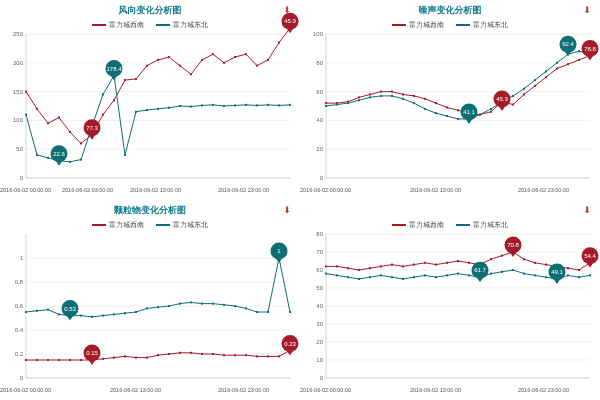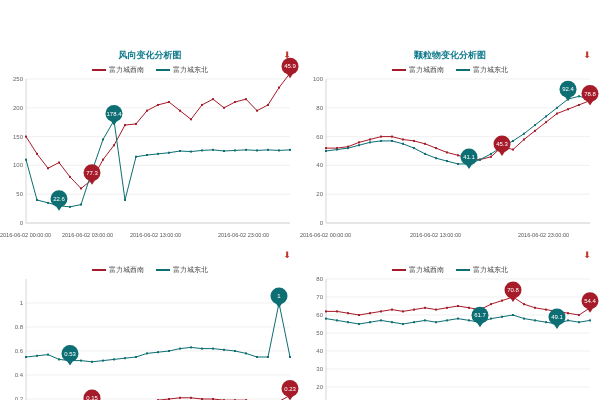--- a/index.html
+++ b/index.html
@@ -8,21 +8,21 @@
     background:#ffffff;
     font-family:"Liberation Sans","DejaVu Sans",sans-serif;
     overflow:hidden;
   }
   .grid{
     display:grid;
     grid-template-columns:300px 300px;
     grid-template-rows:200px 200px;
     width:600px;height:400px;
   }
-  .panel{position:relative;width:300px;height:200px;box-sizing:border-box;margin-top:45px;}
+  .panel{position:relative;width:300px;height:200px;box-sizing:border-box;}
   .panel-title{
     position:absolute;top:4px;left:0;width:100%;
     text-align:center;font-size:9px;color:#0f7a8c;font-weight:bold;
   }
   .dl-icon{
     position:absolute;top:5px;right:8px;width:10px;height:10px;
     color:#c0392b;font-size:9px;line-height:10px;text-align:center;
   }
   .legend{
     position:absolute;top:20px;left:0;width:100%;
@@ -148,21 +148,21 @@
       </svg>
     <div class="xlabels">
       <span style="left:0px">2016-06-02 00:00:00</span>
       <span style="left:62px">2016-06-02 03:00:00</span>
       <span style="left:130px">2016-06-02 13:00:00</span>
       <span style="left:218px">2016-06-02 23:00:00</span>
     </div>
   </div>
 
   <div class="panel">
-    <div class="panel-title">颗粒物变化分析图</div>
+    <div class="panel-title">噪声变化分析图</div>
     <div class="dl-icon">⬇</div>
     <div class="legend">
       <div class="item">
         <span class="swatch" style="background:#a61b29"></span>
         <span>富力城西南</span>
       </div>
       <div class="item">
         <span class="swatch" style="background:#0d6e73"></span>
         <span>富力城东北</span>
       </div>
@@ -256,20 +256,21 @@
         </g>
       </svg>
     <div class="xlabels">
       <span style="left:0px">2016-06-02 00:00:00</span>
       <span style="left:110px">2016-06-02 13:00:00</span>
       <span style="left:218px">2016-06-02 23:00:00</span>
     </div>
   </div>
 
   <div class="panel">
+    <div class="panel-title">颗粒物变化分析图</div>
     <div class="dl-icon">⬇</div>
     <div class="legend">
       <div class="item">
         <span class="swatch" style="background:#a61b29"></span>
         <span>富力城西南</span>
       </div>
       <div class="item">
         <span class="swatch" style="background:#0d6e73"></span>
         <span>富力城东北</span>
       </div>

